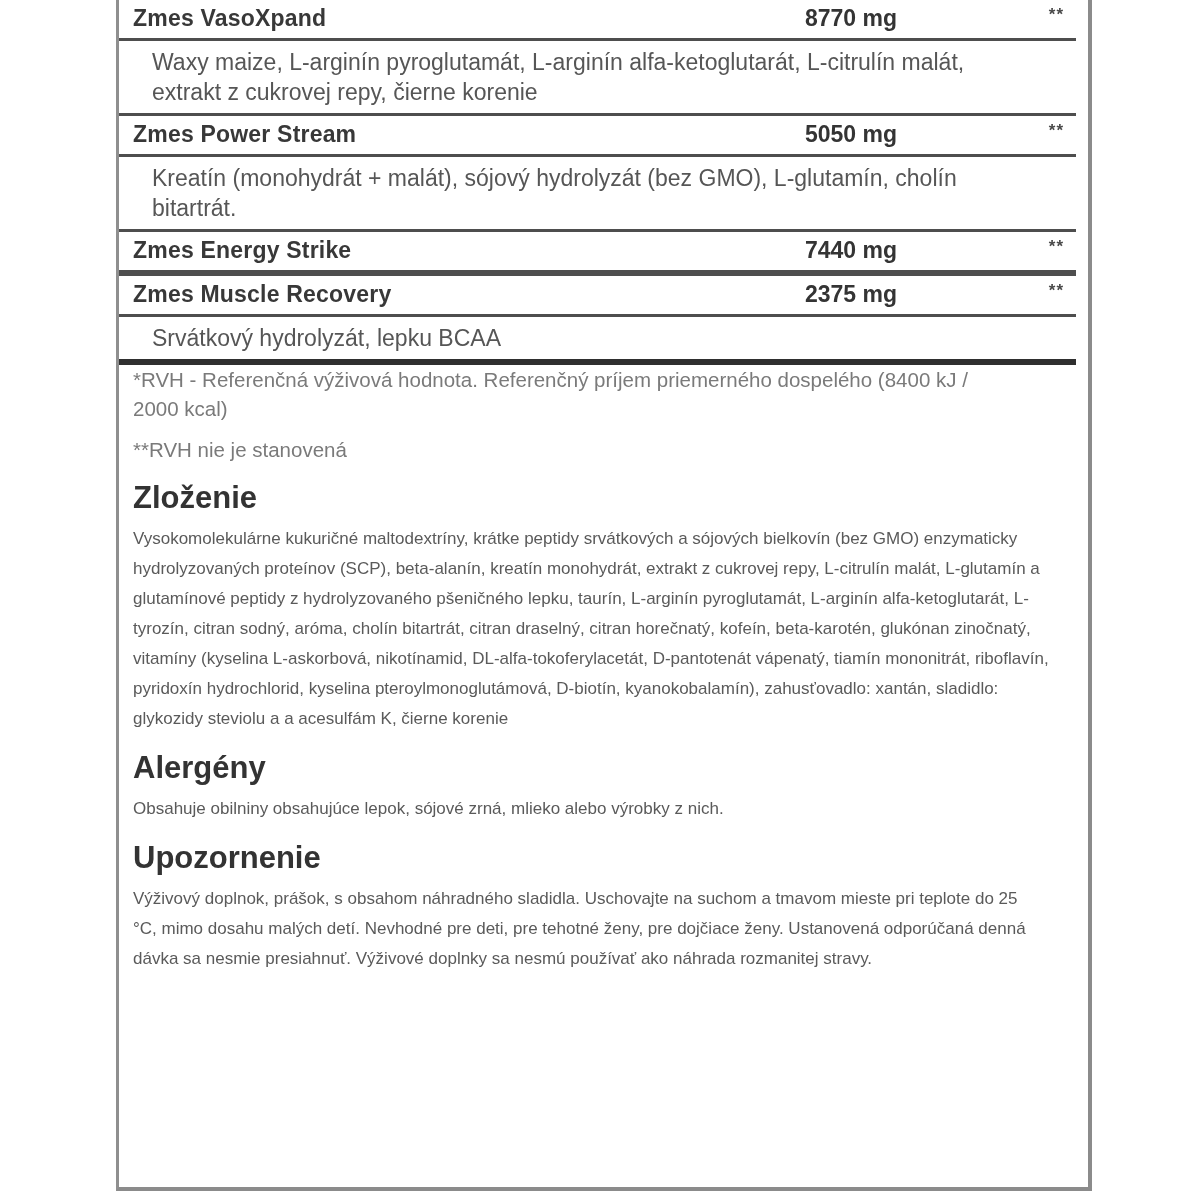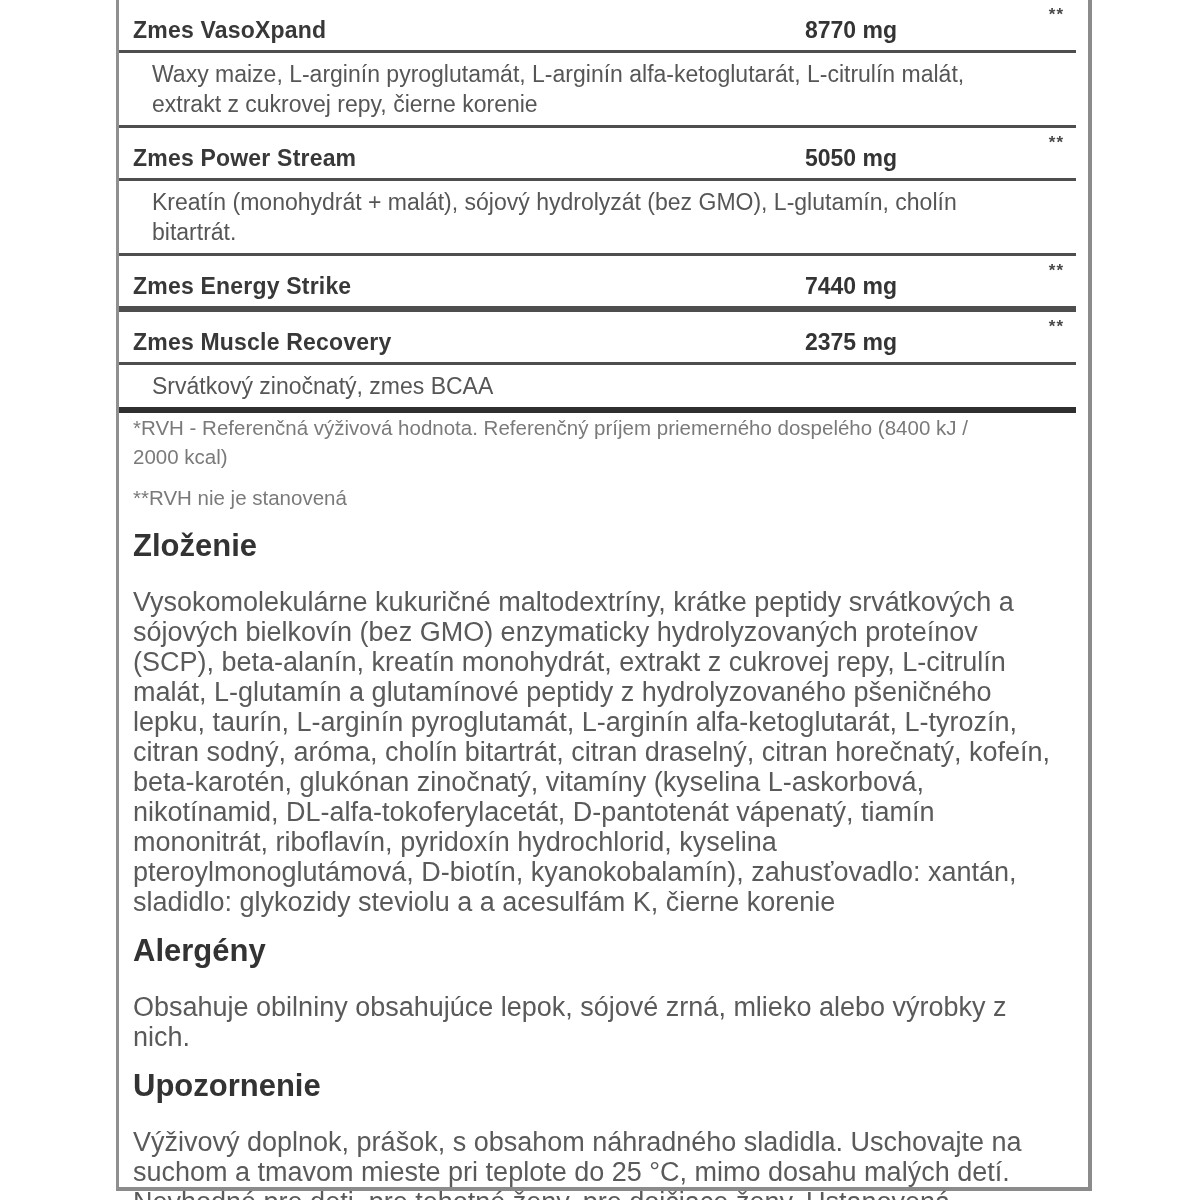--- a/index.html
+++ b/index.html
@@ -34,21 +34,20 @@
     padding: 5px 0 6px 14px;
   }
   .blend-name {
     width: 672px;
     flex: 0 0 672px;
     font-size: 23px;
     font-weight: bold;
     color: #383838;
     line-height: 27px;
     letter-spacing: 0.2px;
-    margin-top: 12px;
   }
   .blend-amount {
     font-size: 23px;
     font-weight: bold;
     color: #343434;
     line-height: 27px;
   }
   .blend-rvh {
     margin-left: auto;
     padding-right: 24px;
@@ -86,23 +85,23 @@
   
   .section-heading {
     margin: 20px 0 0 0;
     padding: 0 12px 0 14px;
     font-size: 31px;
     font-weight: bold;
     color: #333333;
     line-height: 27px;
   }
   .section-body {
-    margin: 28px 0 0 0;
+    margin: 13px 0 0 0;
     padding: 0 26px 0 14px;
-    font-size: 27px;
+    font-size: 17px;
     line-height: 30px;
     color: #5a5a5a;
   }
   .section-body.warning {
     padding-right: 56px;
   }
 </style>
 </head>
 <body>
 
@@ -143,21 +142,21 @@
         <div class="sep"></div>
       </div>
 
       <div>
         <div class="blend-head">
           <span class="blend-name">Zmes Muscle Recovery</span>
           <span class="blend-amount">2375 mg</span>
           <span class="blend-rvh">**</span>
         </div>
         <div class="sep"></div>
-        <div class="blend-ingredients">Srvátkový zinočnatý, zmes BCAA</div>
+        <div class="blend-ingredients">Srvátkový hydrolyzát, lepku BCAA</div>
       </div>
 
       <div class="sep thick"></div>
     </section>
 
     <p class="footnote">*RVH - Referenčná výživová hodnota. Referenčný príjem priemerného dospelého (8400 kJ / 2000 kcal)</p>
     <p class="footnote">**RVH nie je stanovená</p>
 
     <h3 class="section-heading">Zloženie</h3>
     <p class="section-body">Vysokomolekulárne kukuričné maltodextríny, krátke peptidy srvátkových a sójových bielkovín (bez GMO) enzymaticky hydrolyzovaných proteínov (SCP), beta-alanín, kreatín monohydrát, extrakt z cukrovej repy, L-citrulín malát, L-glutamín a glutamínové peptidy z hydrolyzovaného pšeničného lepku, taurín, L-arginín pyroglutamát, L-arginín alfa-ketoglutarát, L-tyrozín, citran sodný, aróma, cholín bitartrát, citran draselný, citran horečnatý, kofeín, beta-karotén, glukónan zinočnatý, vitamíny (kyselina L-askorbová, nikotínamid, DL-alfa-tokoferylacetát, D-pantotenát vápenatý, tiamín mononitrát, riboflavín, pyridoxín hydrochlorid, kyselina pteroylmonoglutámová, D-biotín, kyanokobalamín), zahusťovadlo: xantán, sladidlo: glykozidy steviolu a a acesulfám K, čierne korenie</p>

